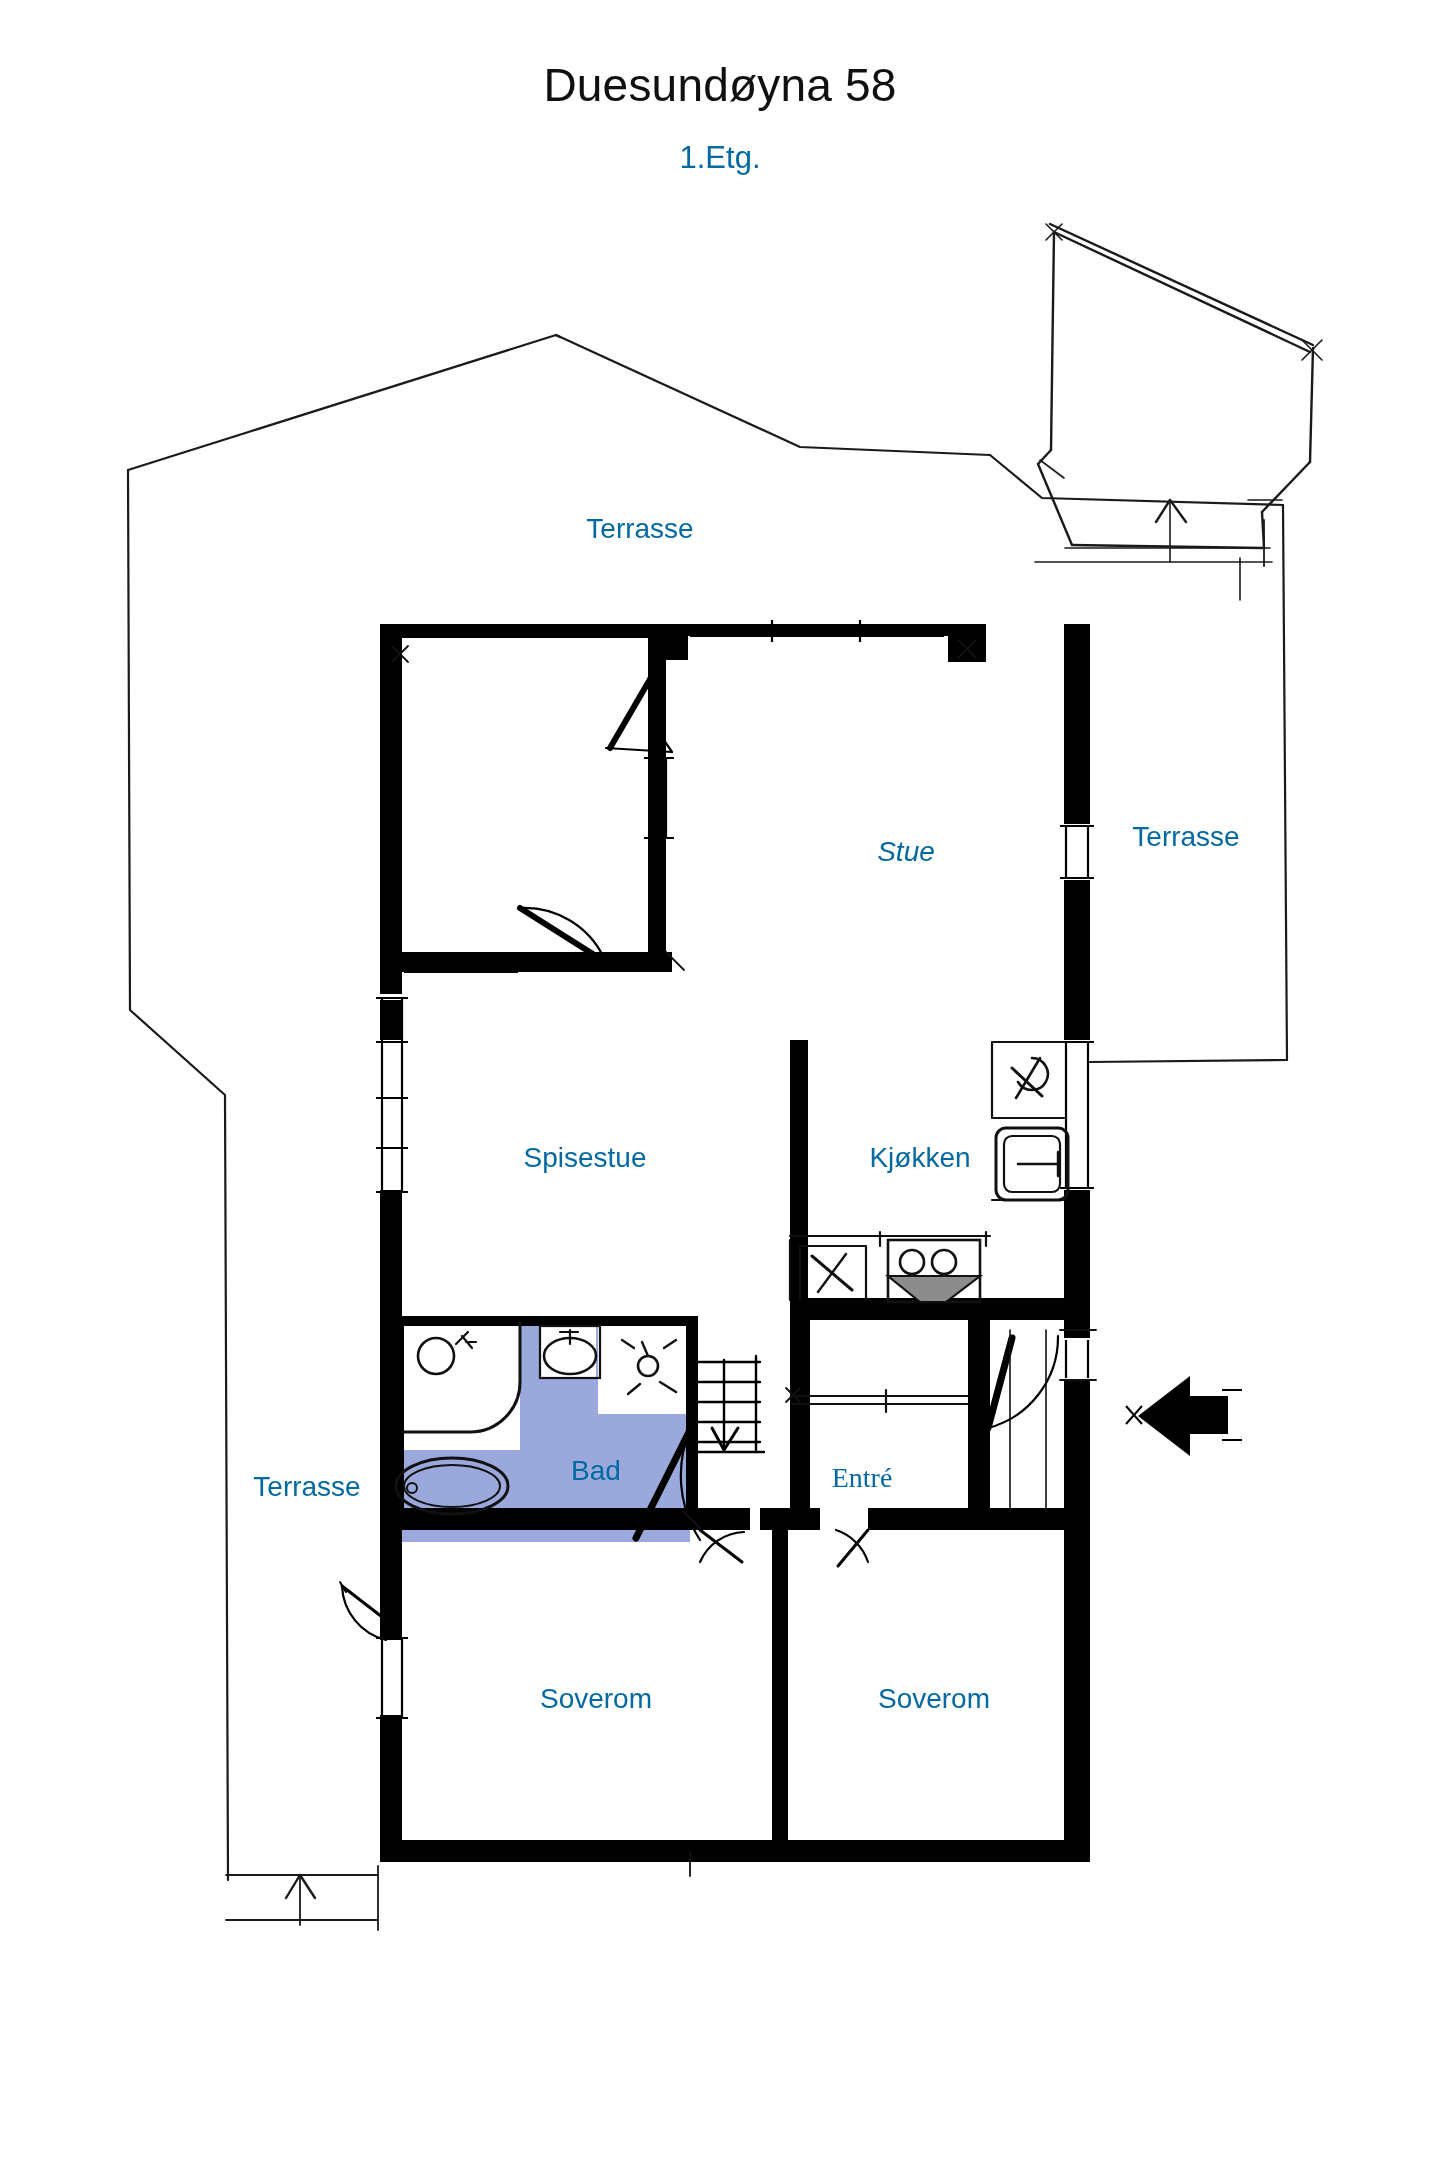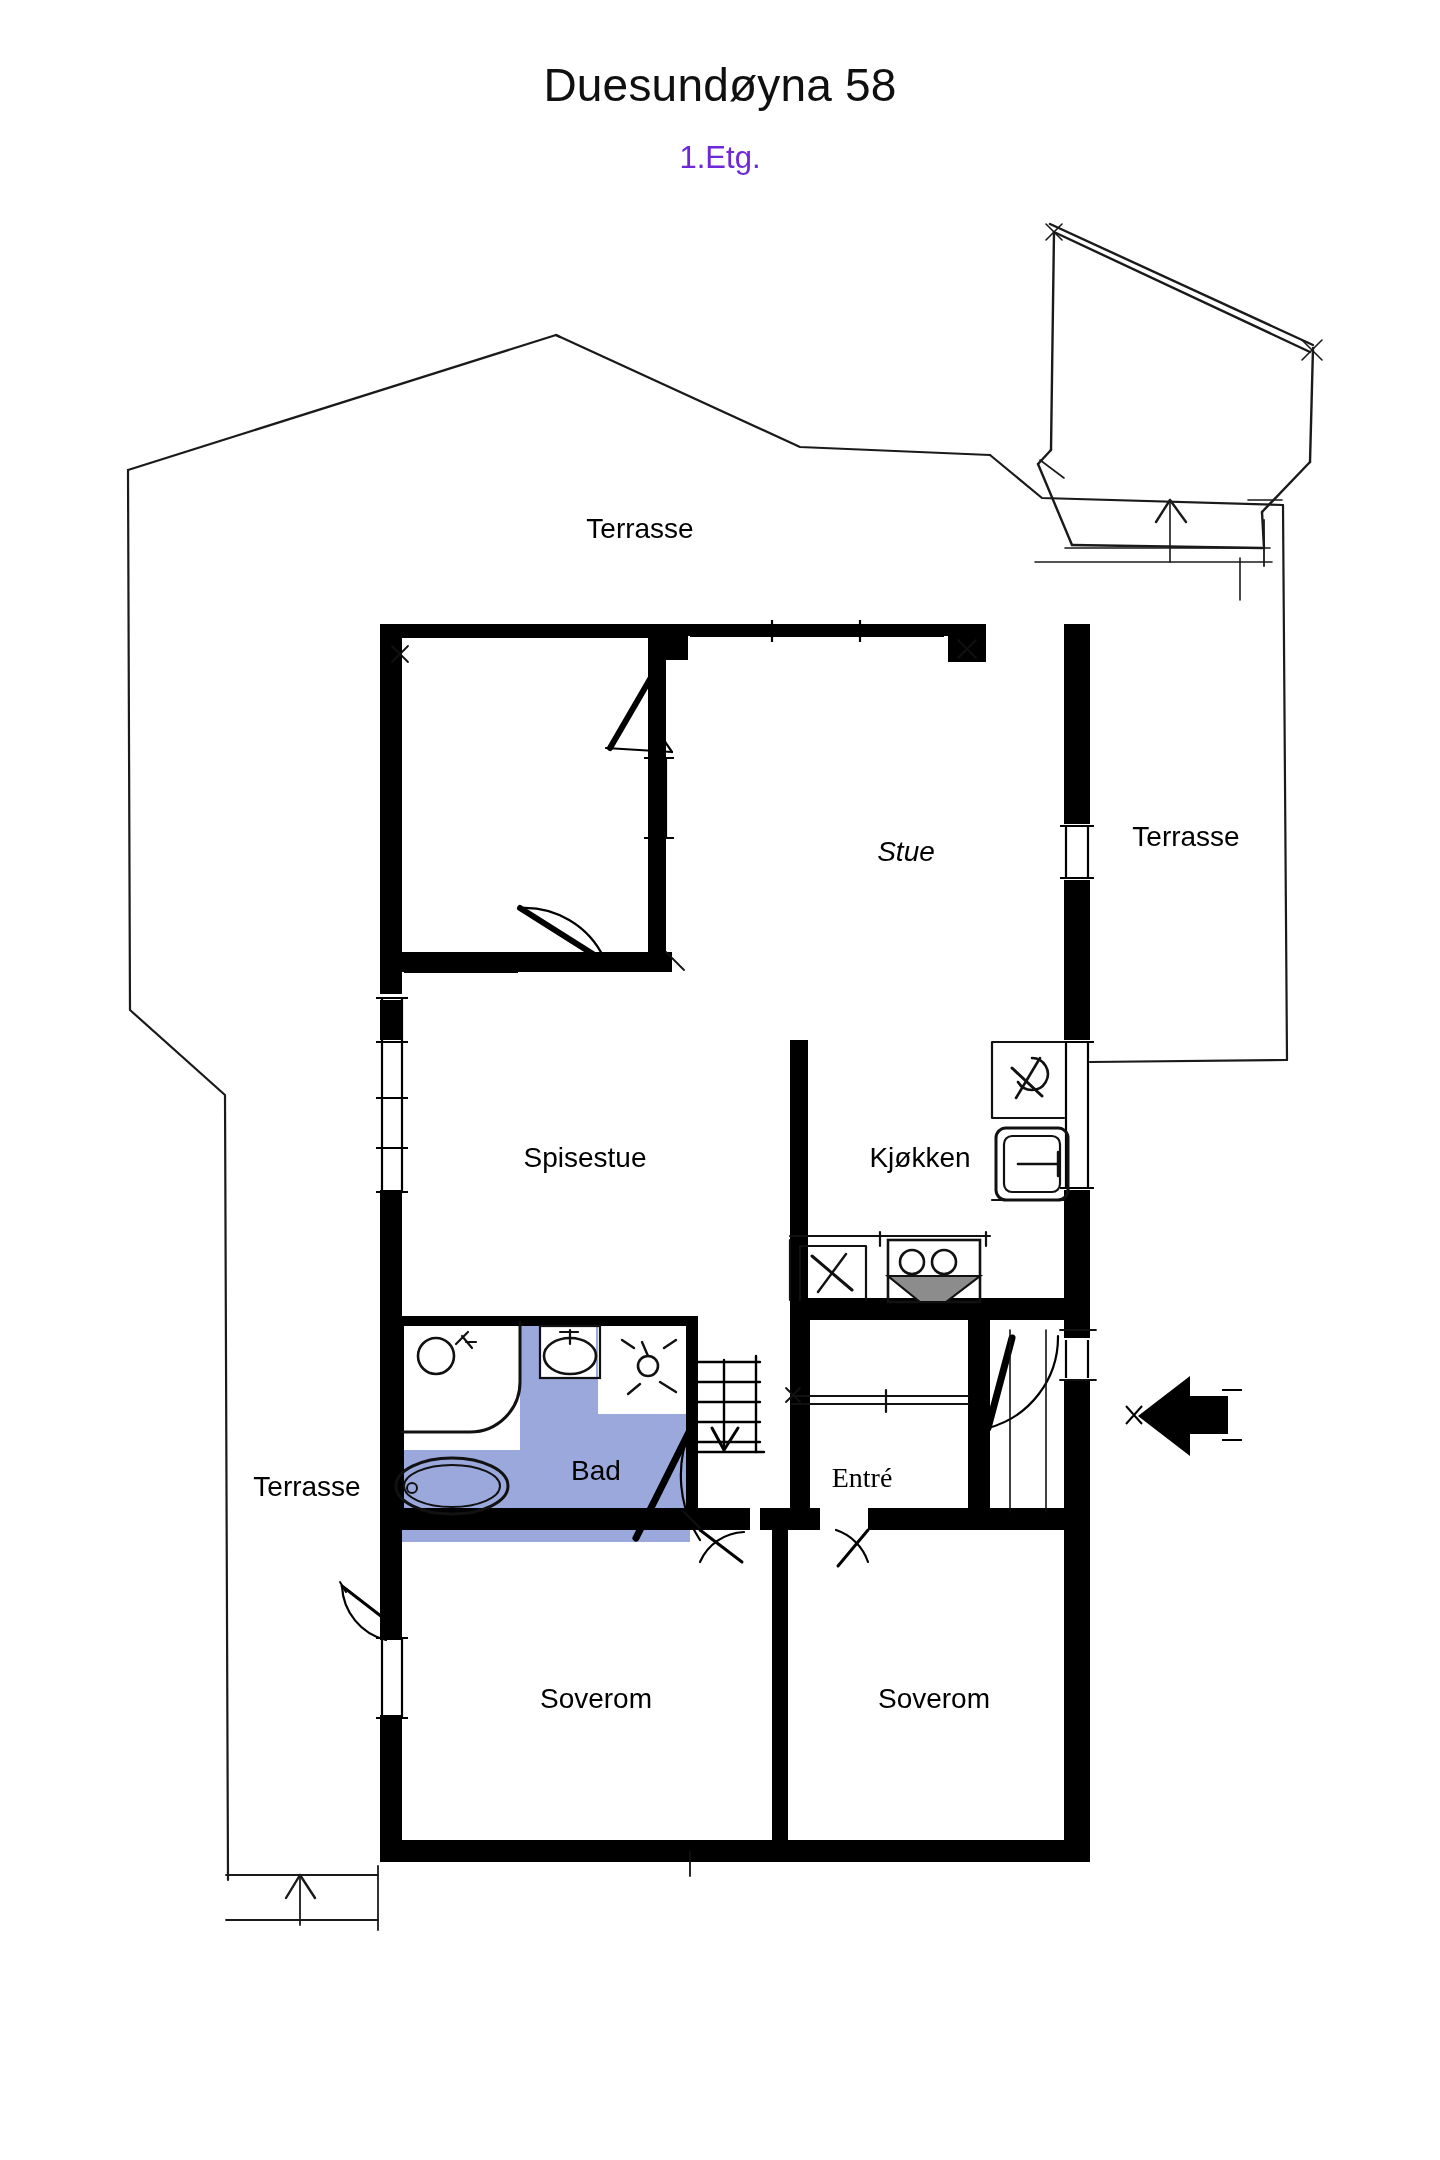--- a/index.html
+++ b/index.html
@@ -37,37 +37,37 @@
     color: #101010;
   }
   .doc-subtitle {
     position: absolute;
     left: 0;
     top: 140px;
     width: 1440px;
     text-align: center;
     font-size: 31px;
     font-weight: 400;
-    color: #6d28d9;
+    color: #0369a1;
   }
   .doc-footer {
     position: absolute;
     left: 0;
     top: 2022px;
     width: 1440px;
     text-align: center;
     font-size: 24px;
     font-weight: 400;
     color: #101010;
   }
   .room-label {
     position: absolute;
     font-size: 28px;
     font-weight: 400;
-    color: #000000;
+    color: #0369a1;
     white-space: nowrap;
     transform: translate(-50%, -50%);
   }
 </style>
 </head>
 <body>
 
 <div id="page">
 
   <div class="doc-title">Duesundøyna 58</div>

